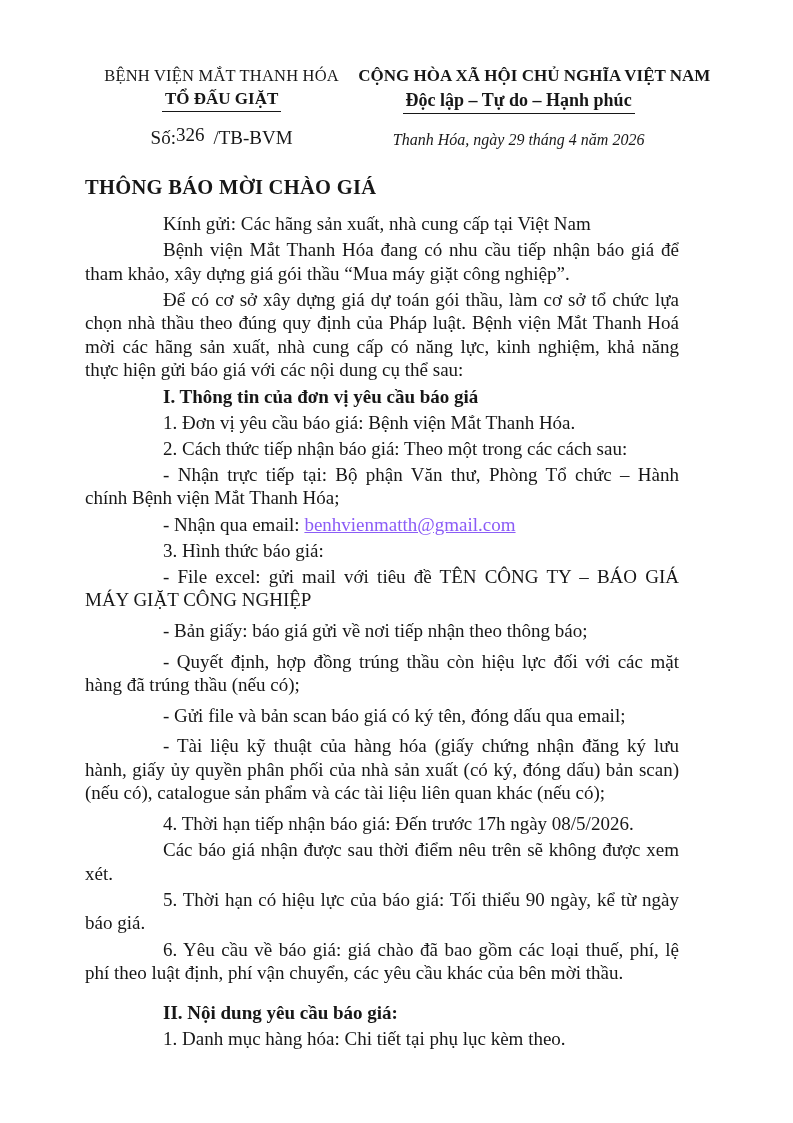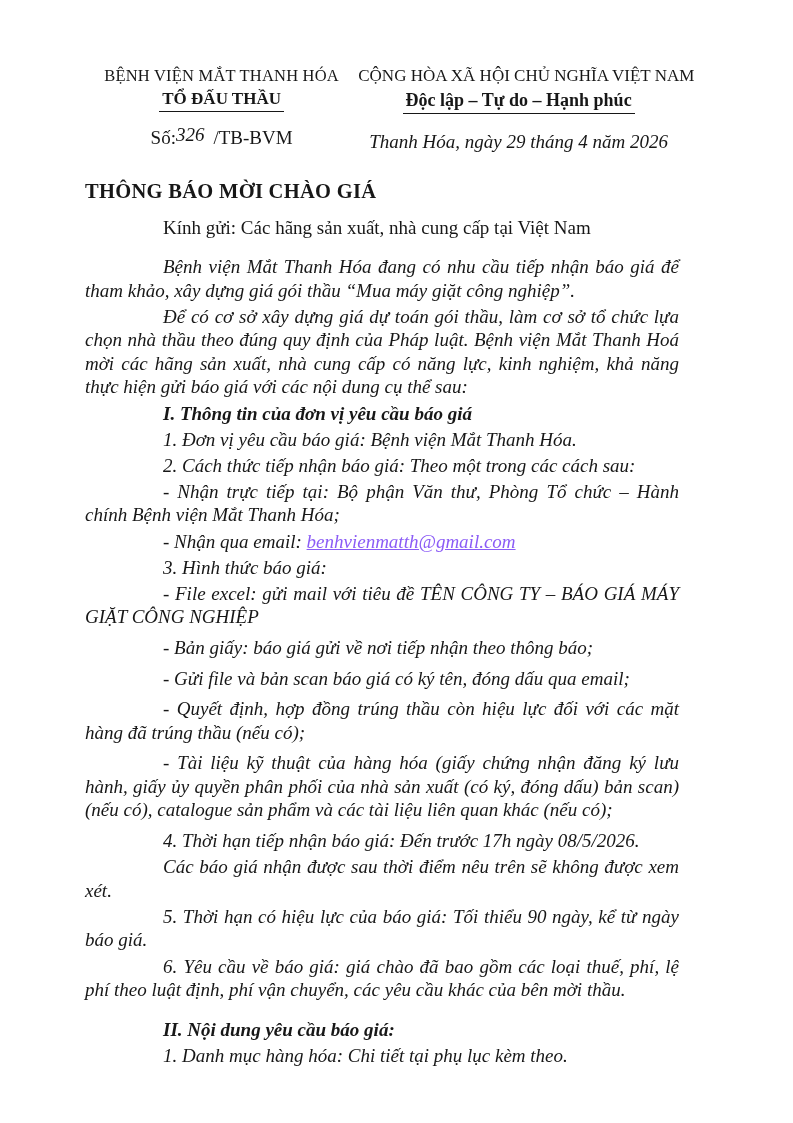--- a/index.html
+++ b/index.html
@@ -19,37 +19,37 @@
   .hdr-left  { width: 46%; text-align: center; }
   .hdr-right { width: 54%; text-align: center; }
   .org   { font-size: 16.5px; letter-spacing: 0.2px; white-space: nowrap; }
   .unit  { font-size: 17px; font-weight: bold; margin-top: 3px; }
   .unit .ul, .motto2 .ul {
     display: inline-block;
     padding: 0 3px 2px 3px;
     border-bottom: 1.6px solid #171717;
   }
   .docno { margin-top: 15px; font-size: 19px; }
-  .docno .num { position: relative; top: -3px; margin-right: 9px; font-style: italic; }
-  .motto1 { font-size: 17px; font-weight: normal; white-space: nowrap; }
+  .docno .num { position: relative; top: -3px; margin-right: 9px; }
+  .motto1 { font-size: 17px; font-weight: bold; white-space: nowrap; }
   .motto2 { font-size: 18px; font-weight: bold; margin-top: 4px; }
-  .dateline { margin-top: 17px; font-size: 19px; font-style: italic; }
+  .dateline { margin-top: 17px; font-size: 16px; font-style: italic; }
   
   .title {
     margin-top: 27px;
     font-size: 20.5px;
     font-weight: bold;
     letter-spacing: 0.3px;
   }
   .salutation {
     margin-top: 14px;
     font-size: 19px;
     text-indent: 78px;
   }
-  .content { margin-top: 16px; font-style: italic; }
+  .content { margin-top: 3px; }
   .para {
     font-size: 19px;
     line-height: 23.6px;
     text-align: justify;
     text-indent: 78px;
     margin: 2.5px 0;
   }
   .hd  { font-weight: bold; }
   .gap { margin-top: 7px; }
   .hd2 { margin-top: 16px; }
@@ -57,21 +57,21 @@
 </style>
 </head>
 <body>
 
 <div class="page">
 
   <div class="hdr">
     <div class="hdr-left">
       <div class="org">BỆNH VIỆN MẮT THANH HÓA</div>
       <div class="unit">
-        <span class="ul">TỔ ĐẤU THẦU</span>
+        <span class="ul">TỔ ĐẤU GIẶT</span>
       </div>
       <div class="docno">
         <span>Số:</span><span class="num">326</span><span>/</span><span>TB-BVM</span>
       </div>
     </div>
     <div class="hdr-right">
       <div class="motto1">CỘNG HÒA XÃ HỘI CHỦ NGHĨA VIỆT NAM</div>
       <div class="motto2">
         <span class="ul">Độc lập – Tự do – Hạnh phúc</span>
       </div>
@@ -87,22 +87,22 @@
     <p class="para">Bệnh viện Mắt Thanh Hóa đang có nhu cầu tiếp nhận báo giá để tham khảo, xây dựng giá gói thầu “Mua máy giặt công nghiệp”.</p>
     <p class="para">Để có cơ sở xây dựng giá dự toán gói thầu, làm cơ sở tổ chức lựa chọn nhà thầu theo đúng quy định của Pháp luật. Bệnh viện Mắt Thanh Hoá mời các hãng sản xuất, nhà cung cấp có năng lực, kinh nghiệm, khả năng thực hiện gửi báo giá với các nội dung cụ thể sau:</p>
     <p class="para hd">I. Thông tin của đơn vị yêu cầu báo giá</p>
     <p class="para">1.  Đơn vị yêu cầu báo giá: Bệnh viện Mắt Thanh Hóa.</p>
     <p class="para">2. Cách thức tiếp nhận báo giá: Theo một trong các cách sau:</p>
     <p class="para">- Nhận trực tiếp tại: Bộ phận Văn thư, Phòng Tổ chức – Hành chính Bệnh viện Mắt Thanh Hóa;</p>
     <p class="para"><span>- Nhận qua email: </span><a class="email-link">benhvienmatth@gmail.com</a></p>
     <p class="para">3. Hình thức báo giá:</p>
     <p class="para">- File excel: gửi mail với tiêu đề TÊN CÔNG TY – BÁO GIÁ MÁY GIẶT CÔNG NGHIỆP</p>
     <p class="para gap">- Bản giấy: báo giá gửi về nơi tiếp nhận theo thông báo;</p>
+    <p class="para gap">- Quyết định, hợp đồng trúng thầu còn hiệu lực đối với các mặt hàng đã trúng thầu (nếu có);</p>
     <p class="para gap">- Gửi file và bản scan báo giá có ký tên, đóng dấu qua email;</p>
-    <p class="para gap">- Quyết định, hợp đồng trúng thầu còn hiệu lực đối với các mặt hàng đã trúng thầu (nếu có);</p>
     <p class="para gap">- Tài liệu kỹ thuật của hàng hóa (giấy chứng nhận đăng ký lưu hành, giấy ủy quyền phân phối của nhà sản xuất (có ký, đóng dấu) bản scan) (nếu có), catalogue sản phẩm và các tài liệu liên quan khác (nếu có);</p>
     <p class="para gap">4. Thời hạn tiếp nhận báo giá: Đến trước 17h ngày 08/5/2026.</p>
     <p class="para">Các báo giá nhận được sau thời điểm nêu trên sẽ không được xem xét.</p>
     <p class="para">5. Thời hạn có hiệu lực của báo giá: Tối thiểu 90 ngày, kể từ ngày báo giá.</p>
     <p class="para">6. Yêu cầu về báo giá: giá chào đã bao gồm các loại thuế, phí, lệ phí theo luật định, phí vận chuyển, các yêu cầu khác của bên mời thầu.</p>
     <p class="para hd hd2">II. Nội dung yêu cầu báo giá:</p>
     <p class="para">1.  Danh mục hàng hóa: Chi tiết tại phụ lục kèm theo.</p>
   </div>
 
 </div>

